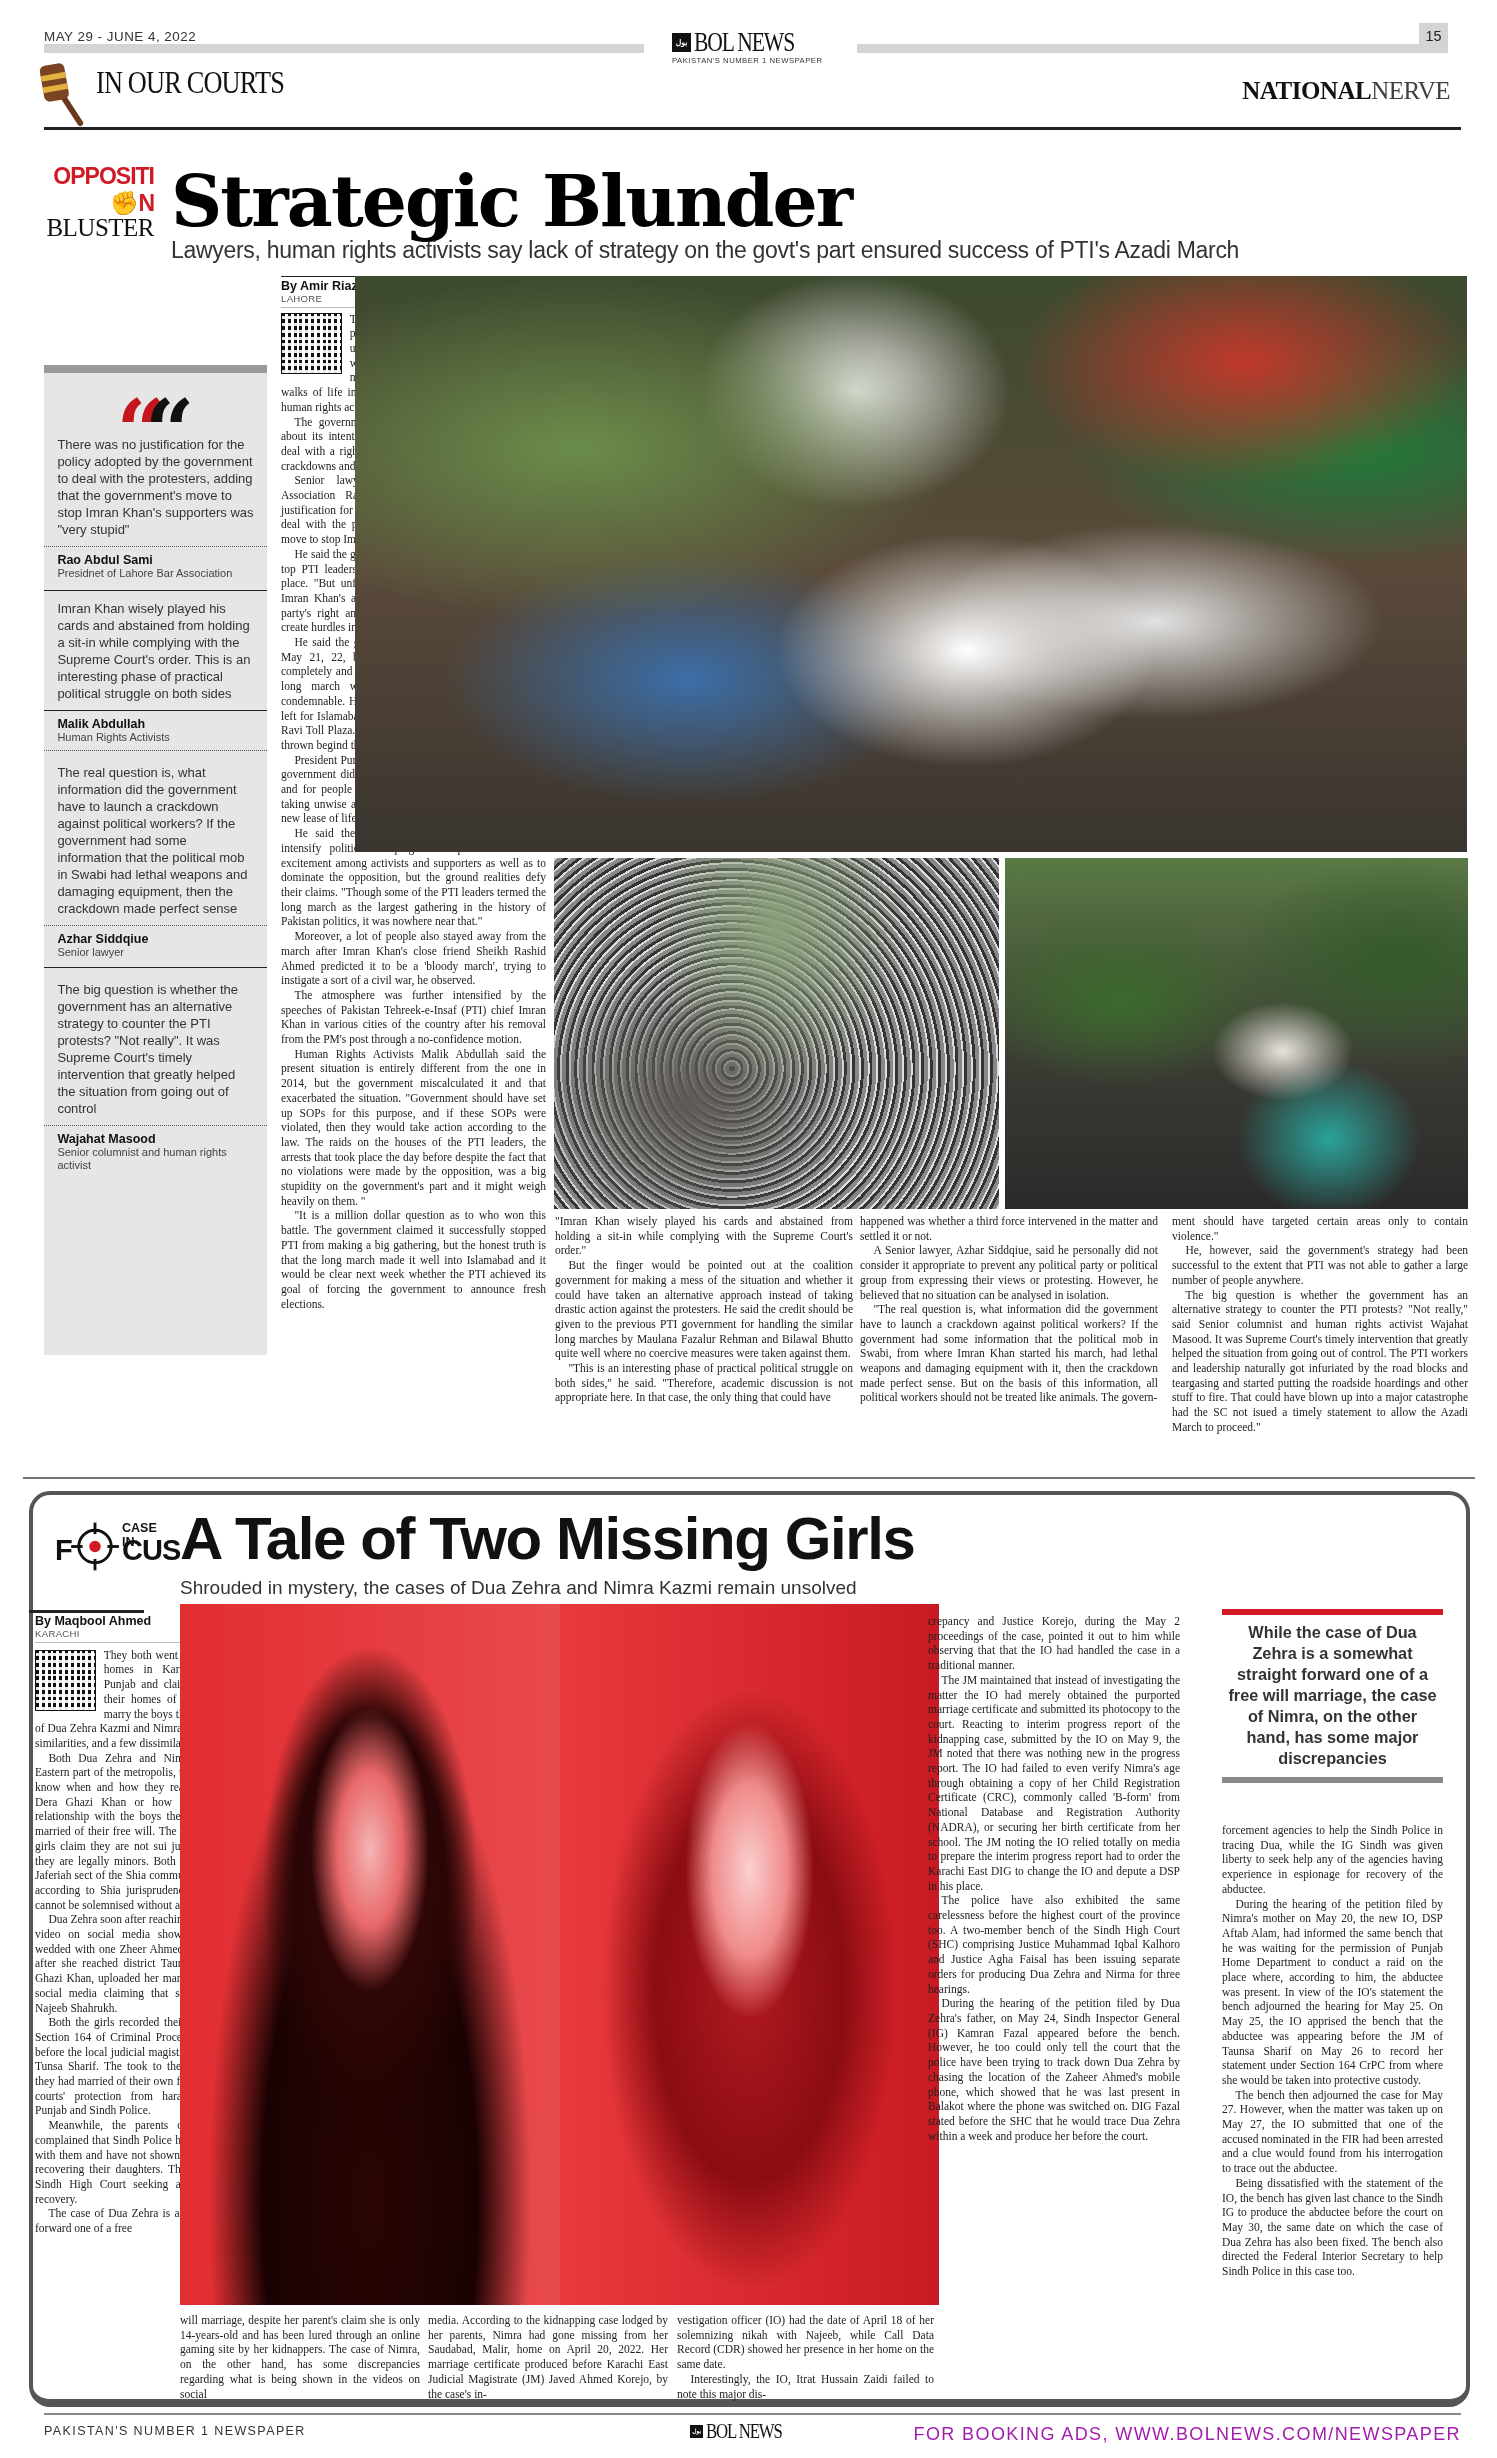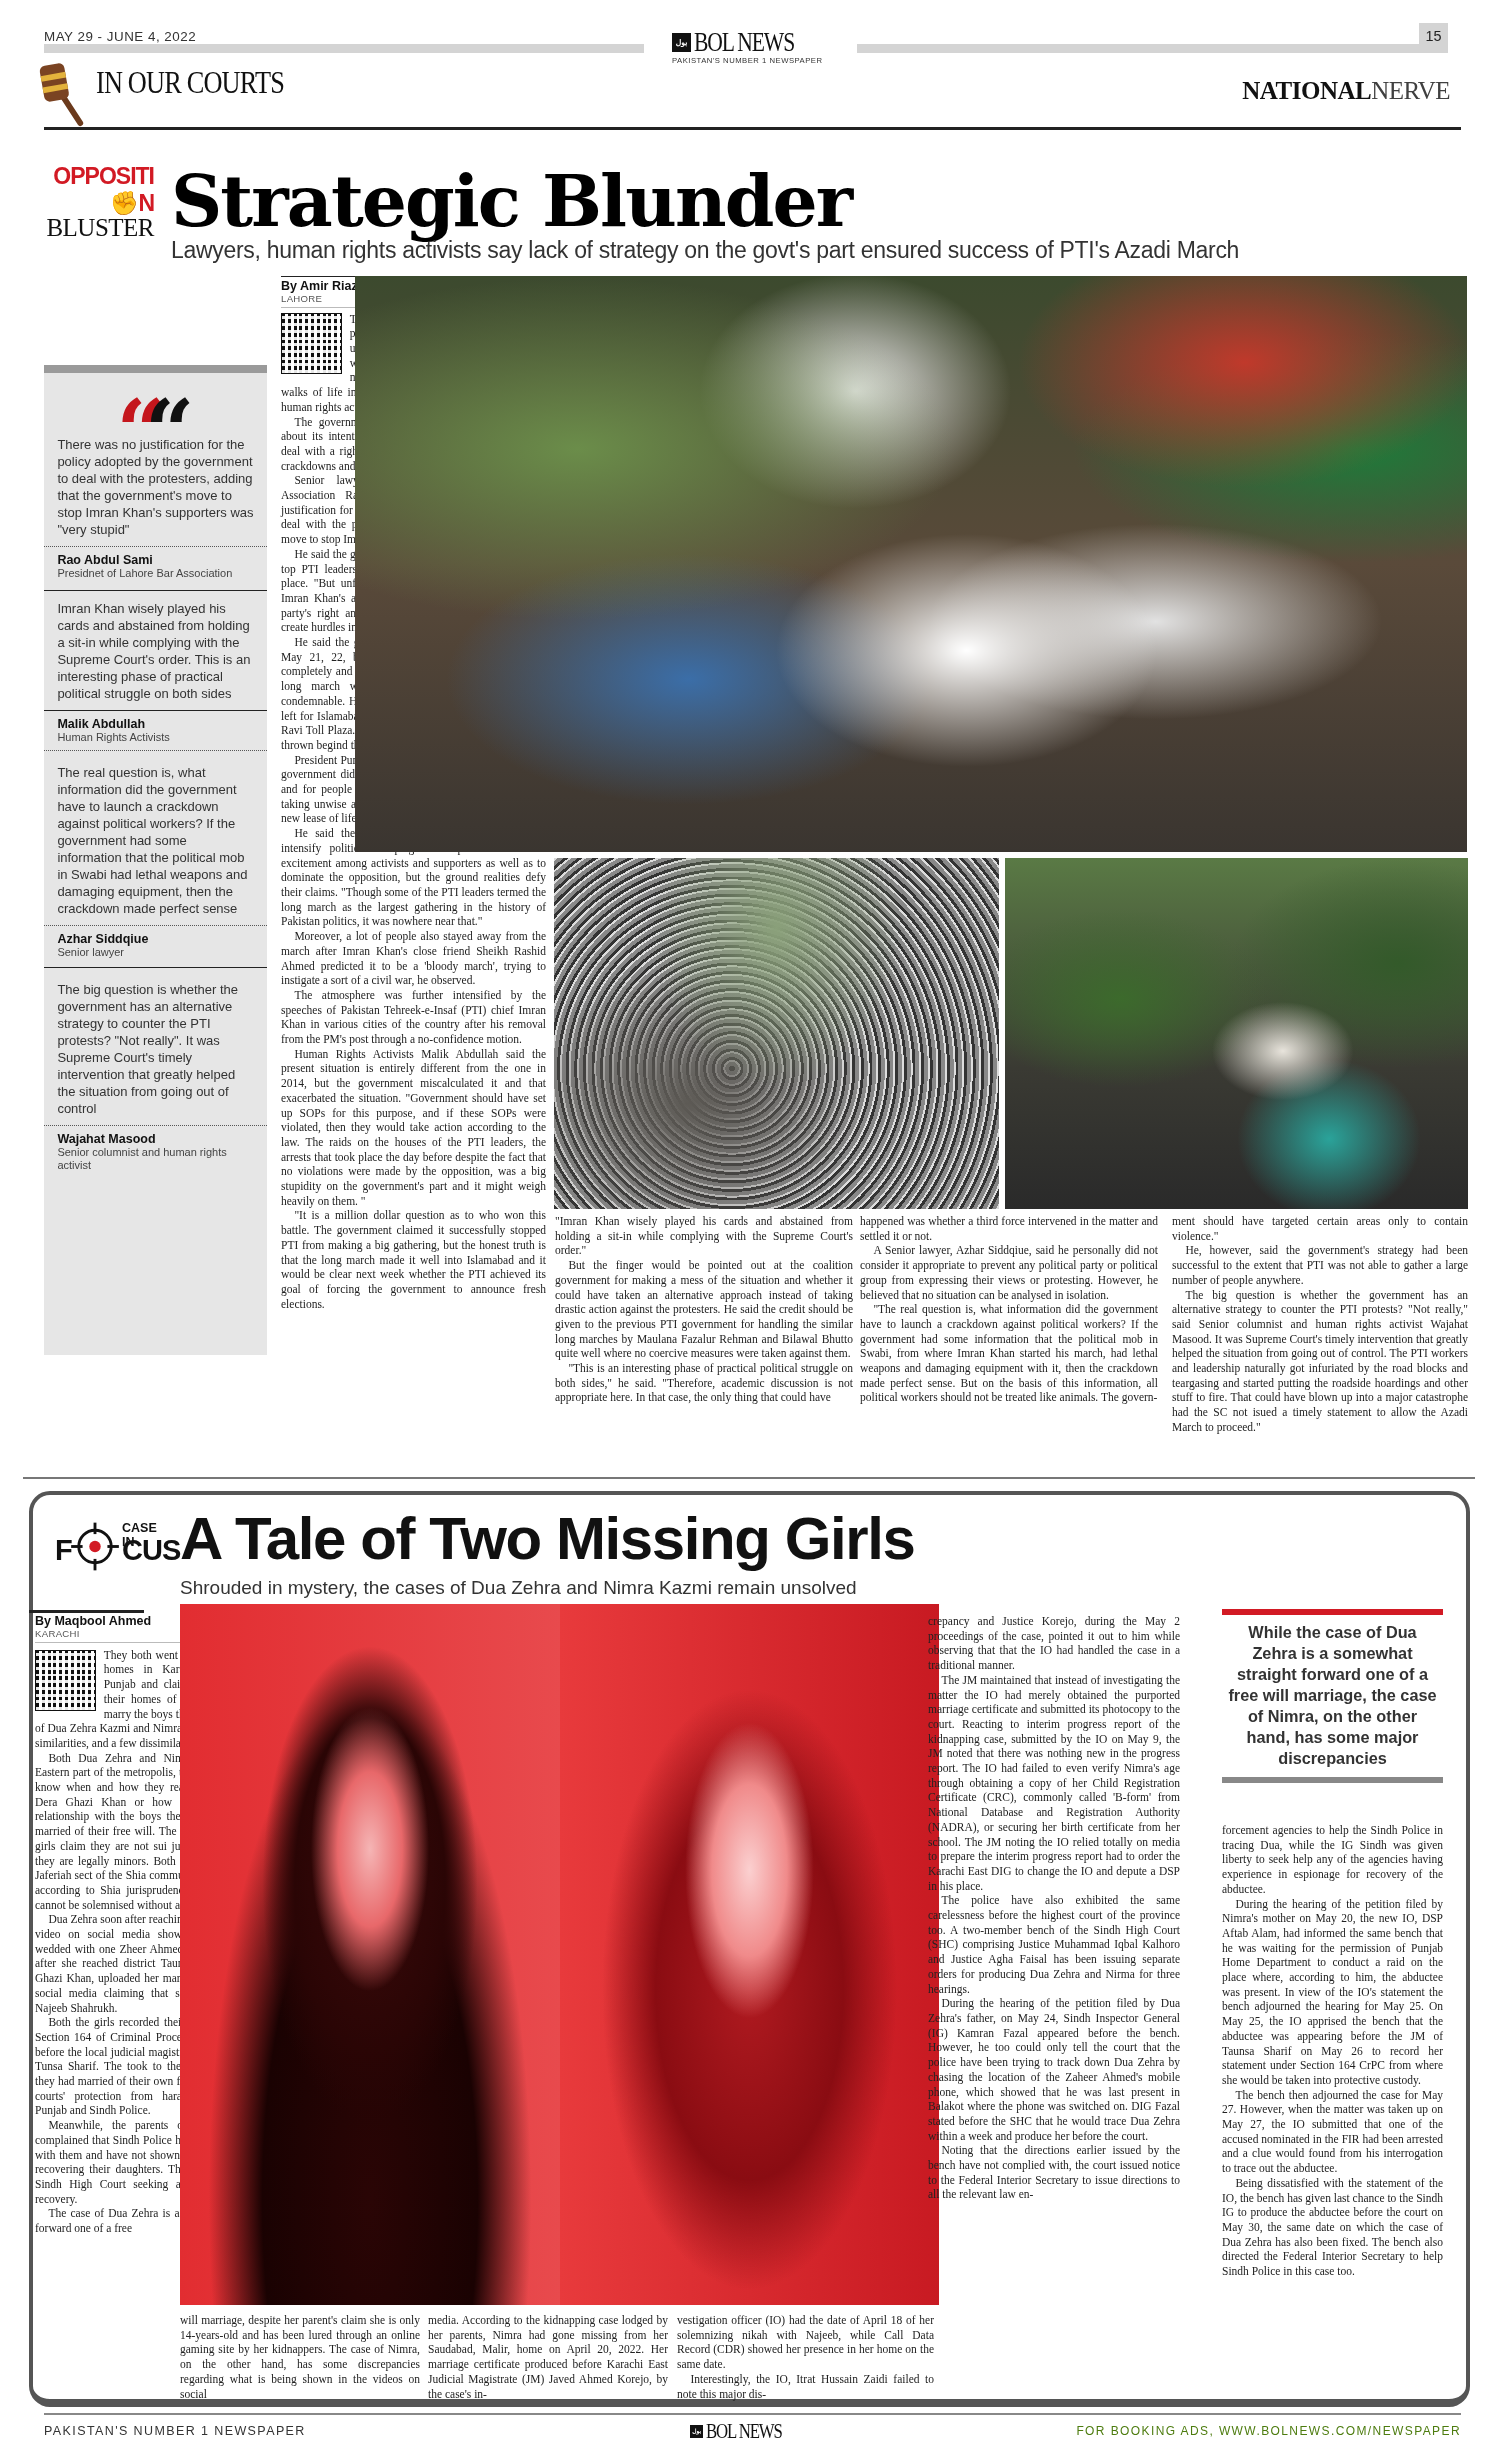--- a/index.html
+++ b/index.html
@@ -83,21 +83,21 @@
  radial-gradient(ellipse at 50% 38%,#fbd0d0 0,#f08a8a 14%,transparent 24%),
  radial-gradient(ellipse at 50% 55%,#b01a20 0,#8a0c12 35%,transparent 55%),
  linear-gradient(90deg,#e83a3c,#c81a22)}
 .pull2{left:1222px;top:1609px;width:221px}
 .pull2-top{height:5.8px;background:#d21a24}
 .pull2-text{font-family:"Liberation Sans",sans-serif;font-weight:bold;font-size:16.3px;line-height:21px;text-align:center;color:#333;padding:7.7px 3.8px}
 .pull2-bot{height:5.8px;background:#888}
 
 .ftr-rule{left:44px;top:2413px;width:1417px;height:1.9px;background:#888}
 .ftr-l{left:44px;top:2424px;font-size:12.5px;letter-spacing:1.4px;color:#333}
-.ftr-r{right:37px;top:2424px;font-size:12px;letter-spacing:1.4px;color:#4d7c0f}
+.ftr-r{right:37px;top:2424px;font-size:18px;letter-spacing:1.4px;color:#a21caf}
 </style>
 </head>
 <body>
 
 <div class="abs sans hdr-date">MAY 29 - JUNE 4, 2022</div>
 <div class="abs hdr-bar" style="left:44px;width:600px"></div>
 <div class="abs hdr-bar" style="left:857px;width:562px"></div>
 <div class="abs sans hdr-page">15</div>
 <div class="abs" style="left:672px;top:27px">
   <div class="logo">
@@ -277,21 +277,20 @@
       <p class="first">vestigation officer (IO) had the date of April 18 of her solemnizing nikah with Najeeb, while Call Data Record (CDR) showed her presence in her home on the same date.</p>
       <p>Interestingly, the IO, Itrat Hussain Zaidi failed to note this major dis-</p>
     </div>
   </div>
 <div class="abs col" style="left:928px;top:1608px;width:252px;top:1614px">
     <div id="s2c5">
       <p class="first">crepancy and Justice Korejo, during the May 2 proceedings of the case, pointed it out to him while observing that that the IO had handled the case in a traditional manner.</p>
       <p>The JM maintained that instead of investigating the matter the IO had merely obtained the purported marriage certificate and submitted its photocopy to the court. Reacting to interim progress report of the kidnapping case, submitted by the IO on May 9, the JM noted that there was nothing new in the progress report. The IO had failed to even verify Nimra's age through obtaining a copy of her Child Registration Certificate (CRC), commonly called 'B-form' from National Database and Registration Authority (NADRA), or securing her birth certificate from her school. The JM noting the IO relied totally on media to prepare the interim progress report had to order the Karachi East DIG to change the IO and depute a DSP in his place.</p>
       <p>The police have also exhibited the same carelessness before the highest court of the province too. A two-member bench of the Sindh High Court (SHC) comprising Justice Muhammad Iqbal Kalhoro and Justice Agha Faisal has been issuing separate orders for producing Dua Zehra and Nirma for three hearings.</p>
       <p>During the hearing of the petition filed by Dua Zehra's father, on May 24, Sindh Inspector General (IG) Kamran Fazal appeared before the bench. However, he too could only tell the court that the police have been trying to track down Dua Zehra by chasing the location of the Zaheer Ahmed's mobile phone, which showed that he was last present in Balakot where the phone was switched on. DIG Fazal stated before the SHC that he would trace Dua Zehra within a week and produce her before the court.</p>
-      <p>Noting that the directions earlier issued by the bench have not complied with, the court issued notice to the Federal Interior Secretary to issue directions to all the relevant law en-</p>
     </div>
   </div>
 
 <div class="abs pull2">
   <div class="pull2-top"></div>
   <div class="pull2-text">While the case of Dua Zehra is a somewhat straight forward one of a free will marriage, the case of Nimra, on the other hand, has some major discrepancies</div>
   <div class="pull2-bot"></div>
 </div>
 <div class="abs col" style="left:1222px;top:1823px;width:221px">
     <div id="s2c6">

